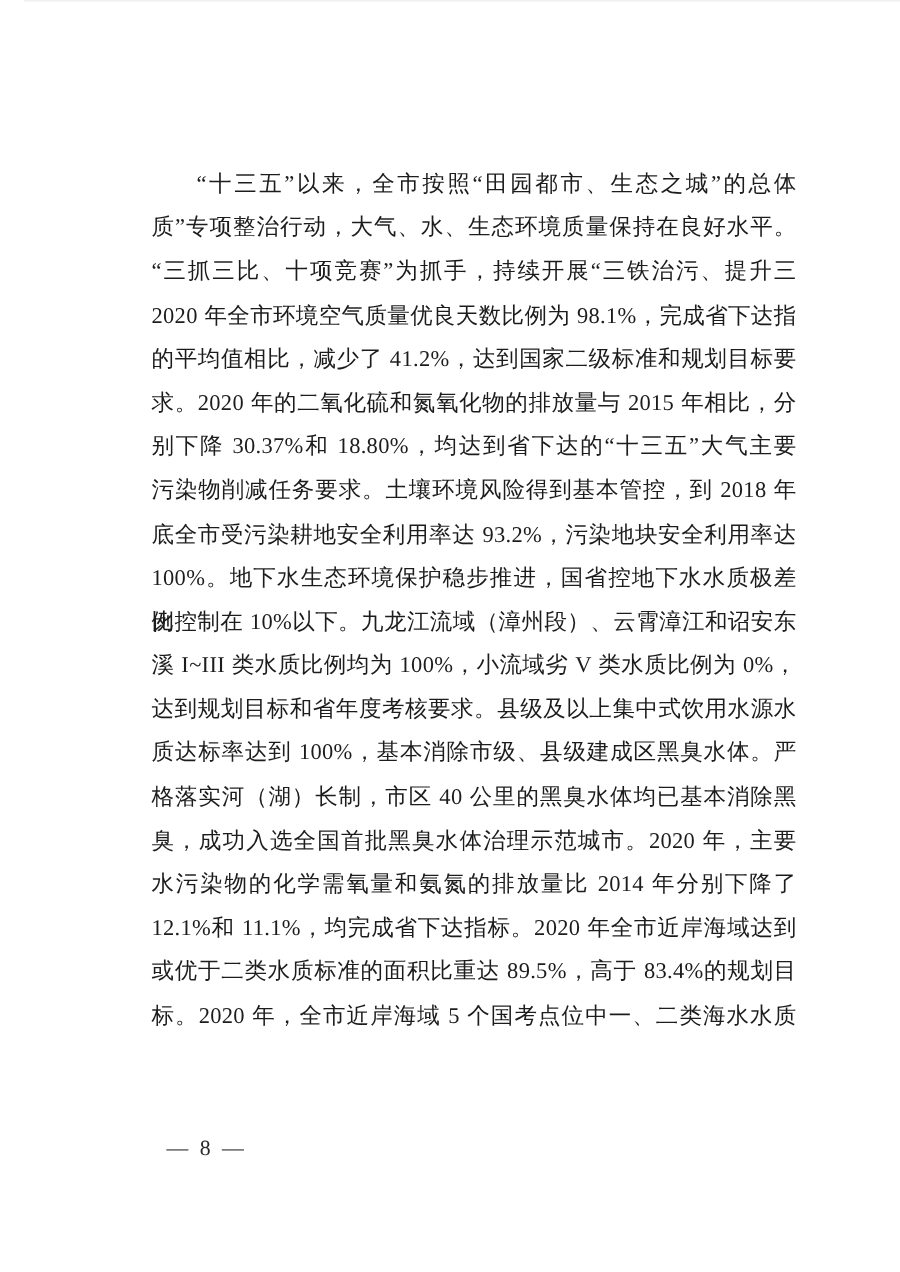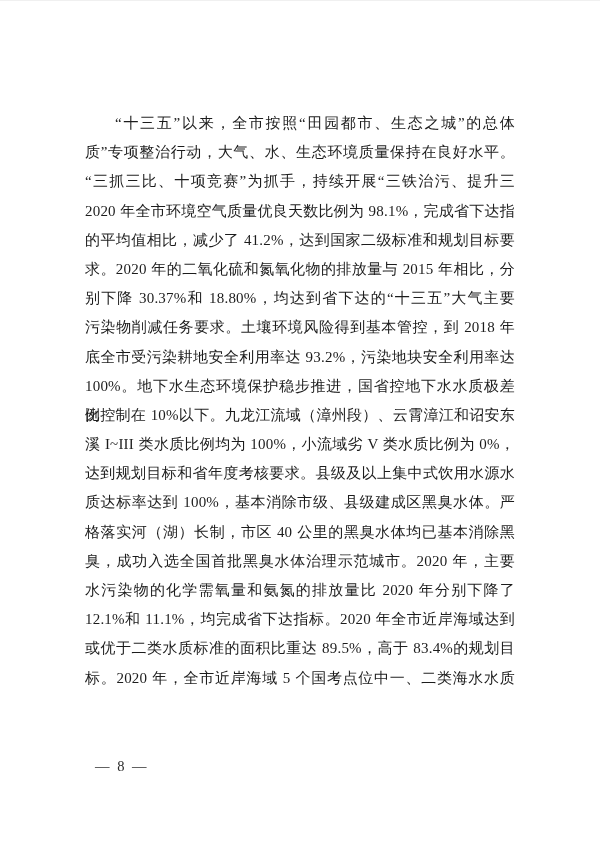--- a/index.html
+++ b/index.html
@@ -13,20 +13,21 @@
     position: relative;
     overflow: hidden;
     font-family: "Liberation Serif", "DejaVu Serif", serif;
     color: #1c1c1c;
   }
   .page {
     position: absolute;
     inset: 0;
     background: #ffffff;
     border-top: 1px solid #f0f0f0;
+    margin-left: 16px;
   }
   .textblock {
     position: absolute;
     left: 85px;
     top: 108px;
     width: 430px;
   }
   .line {
     font-size: 15px;
     line-height: 29.2px;
@@ -70,19 +71,19 @@
       <div class="line">别下降 30.37%和 18.80%，均达到省下达的“十三五”大气主要</div>
       <div class="line">污染物削减任务要求。土壤环境风险得到基本管控，到 2018 年</div>
       <div class="line">底全市受污染耕地安全利用率达 93.2%，污染地块安全利用率达</div>
       <div class="line">100%。地下水生态环境保护稳步推进，国省控地下水水质极差比</div>
       <div class="line">例控制在 10%以下。九龙江流域（漳州段）、云霄漳江和诏安东</div>
       <div class="line">溪 I~III 类水质比例均为 100%，小流域劣 V 类水质比例为 0%，</div>
       <div class="line">达到规划目标和省年度考核要求。县级及以上集中式饮用水源水</div>
       <div class="line">质达标率达到 100%，基本消除市级、县级建成区黑臭水体。严</div>
       <div class="line">格落实河（湖）长制，市区 40 公里的黑臭水体均已基本消除黑</div>
       <div class="line">臭，成功入选全国首批黑臭水体治理示范城市。2020 年，主要</div>
-      <div class="line">水污染物的化学需氧量和氨氮的排放量比 2020 年分别下降了</div>
+      <div class="line">水污染物的化学需氧量和氨氮的排放量比 2014 年分别下降了</div>
       <div class="line">12.1%和 11.1%，均完成省下达指标。2020 年全市近岸海域达到</div>
       <div class="line">或优于二类水质标准的面积比重达 89.5%，高于 83.4%的规划目</div>
       <div class="line">标。2020 年，全市近岸海域 5 个国考点位中一、二类海水水质</div>
     </div>
   <div class="page-number">— 8 —</div>
 </div>
 
 </body></html>

